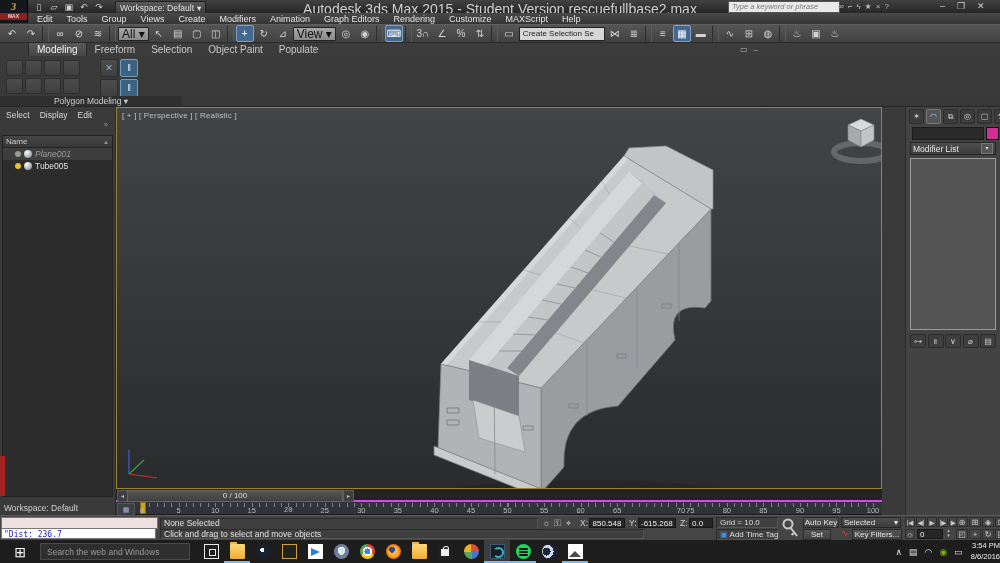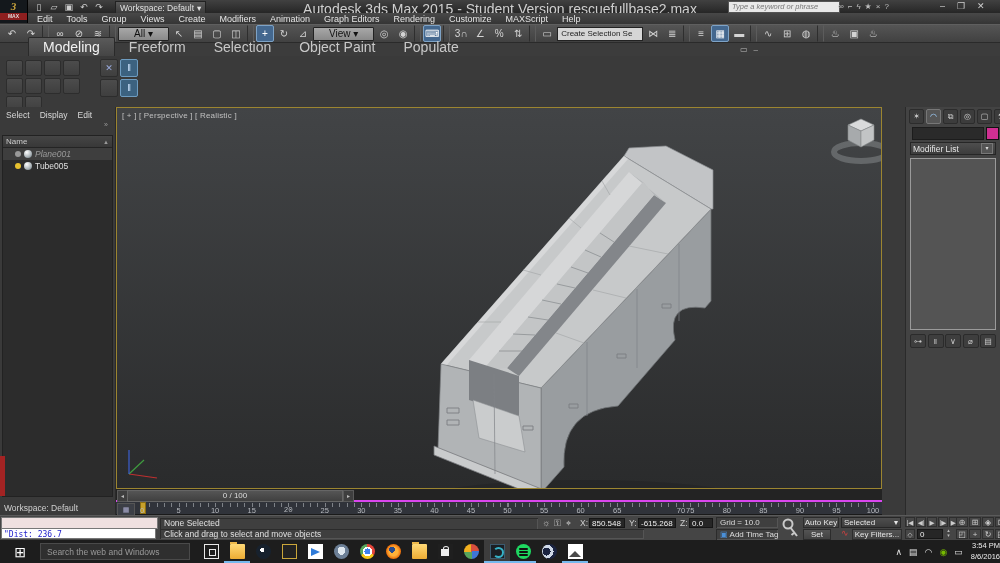--- a/index.html
+++ b/index.html
@@ -32,27 +32,27 @@
   .mi{padding:0 7px;font-size:9px;color:#e4e4e4;}
 
   
   #toolbar{left:0;top:24px;width:1000px;height:19px;background:linear-gradient(#555,#414141);
      border-top:1px solid #5f5f5f;border-bottom:1px solid #2a2a2a;box-sizing:border-box;
      display:flex;align-items:center;padding-left:3px;gap:1px;}
   .tbtn{min-width:16px;height:15px;display:flex;align-items:center;justify-content:center;
      font-size:10px;color:#d4d4d4;border:1px solid transparent;}
   .tbtn.active{background:#44688f;border:1px solid #7ea3c6;border-radius:2px;color:#fff;}
   .tbtn.sep{min-width:5px;height:15px;border-left:1px solid #2e2e2e;border-right:1px solid #5c5c5c;margin:0 1px;}
-  .tbtn.dd{background:linear-gradient(#a8a8a8,#8a8a8a);color:#111;font-size:10px;padding:0 15px;
+  .tbtn.dd{background:linear-gradient(#a8a8a8,#8a8a8a);color:#111;font-size:12px;padding:0 3px;
      border:1px solid #222;height:12px;border-radius:1px;}
   .tbtn.combo{background:#d6d6d6;color:#222;font-size:8px;padding:0 3px;border:1px solid #222;height:12px;min-width:78px;justify-content:flex-start;}
 
   
   #ribbon-tabs{left:0;top:43px;width:1000px;height:13px;background:#3c3c3c;display:flex;align-items:flex-end;padding-left:28px;box-sizing:border-box;}
-  .rtab{padding:1px 14px;font-size:14px;color:#c8c8c8;}
+  .rtab{padding:1px 8px;font-size:10px;color:#c8c8c8;}
   .rtab.active{background:linear-gradient(#5a5a5a,#454545);color:#f2f2f2;border:1px solid #2a2a2a;border-bottom:none;border-radius:2px 2px 0 0;}
   #ribbon-body{left:0;top:56px;width:1000px;height:40px;background:#3a3a3a;}
   #rb-block{left:6px;top:4px;width:88px;height:32px;display:flex;flex-wrap:wrap;gap:2px;align-content:space-between;}
   .rb-btn{width:15px;height:14px;background:linear-gradient(#4c4c4c,#3f3f3f);border:1px solid #2d2d2d;border-radius:2px;}
   #rb-col{left:100px;top:3px;width:38px;height:36px;display:flex;flex-wrap:wrap;gap:2px;}
   .rb2{width:16px;height:16px;background:linear-gradient(#4c4c4c,#3f3f3f);border:1px solid #2d2d2d;border-radius:2px;
       display:flex;align-items:center;justify-content:center;color:#9ad;font-size:9px;}
   .rb2.blue{background:#3c6280;border-color:#6e9cc0;color:#cfe6ff;}
   #ribbon-footer{left:0;top:96px;width:1000px;height:11px;background:#383838;border-bottom:1px solid #262626;box-sizing:border-box;}
   #pm-strip{left:0;top:0;width:182px;height:10px;background:#2f2f2f;text-align:center;font-size:8.5px;color:#cfcfcf;line-height:10px;}
@@ -305,20 +305,23 @@
         <span class="rb-btn"></span>
       </div>
     <div id="rb-col" class="abs">
 
     <span class="rb2">✕</span>
         <span class="rb2 blue">‖</span>
         <span class="rb2"></span>
         <span class="rb2 blue">‖</span>
       </div>
   </div>
+  <div id="ribbon-footer" class="abs">
+    <div id="pm-strip" class="abs">Polygon Modeling  ▾</div>
+  </div>
 
   <div id="explorer" class="abs">
     <div id="exp-menu" class="abs">
 
     <span>Select</span>
         <span>Display</span>
         <span>Edit</span>
       </div>
     <span id="exp-chev" class="abs">»</span>
     <div id="exp-tree" class="abs">
@@ -497,21 +500,21 @@
 
   <div id="statusbar" class="abs">
     <div id="listener-pink" class="abs"></div>
     <div id="listener-white" class="abs">"Dist: 236.7</div>
     <div class="abs sbline" style="left:160px;top:2px;width:378px;height:16px;">None Selected</div>
     <div class="abs sbline" style="left:160px;top:13px;width:484px;height:10px;">Click and drag to select and move objects</div>
     <span class="abs sbico" style="left:542px;top:2px;">☼</span>
     <span class="abs sbico" style="left:554px;top:2px;">⚿</span>
     <span class="abs sbico" style="left:566px;top:2px;">⌖</span>
     <span class="abs coordlab" style="left:580px;top:2px;">X:</span>
-    <div class="abs coordfield" style="left:589px;top:2px;width:36px;">850.548</div>
+    <div class="abs coordfield" style="left:589px;top:2px;width:36px;text-align:center;">850.548</div>
     <span class="abs coordlab" style="left:629px;top:2px;">Y:</span>
     <div class="abs coordfield" style="left:638px;top:2px;width:38px;">-615.268</div>
     <span class="abs coordlab" style="left:680px;top:2px;">Z:</span>
     <div class="abs coordfield" style="left:689px;top:2px;width:24px;">0.0</div>
     <div class="abs sunkbox" style="left:716px;top:1px;width:62px;height:11px;">Grid = 10.0</div>
     <div class="abs sunkbox" style="left:716px;top:13px;width:62px;height:11px;">
       <span id="addtag-ico">▣</span><span>Add Time Tag</span>
     </div>
     <svg class="abs" style="left:781px;top:1px;" width="20" height="22">
       <circle cx="7" cy="7" r="4.5" fill="none" stroke="#c9c9c9" stroke-width="2"></circle>

